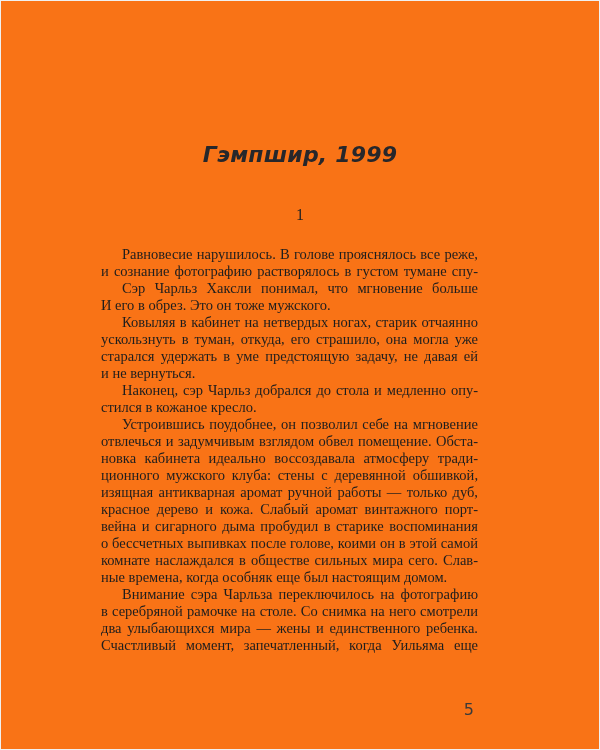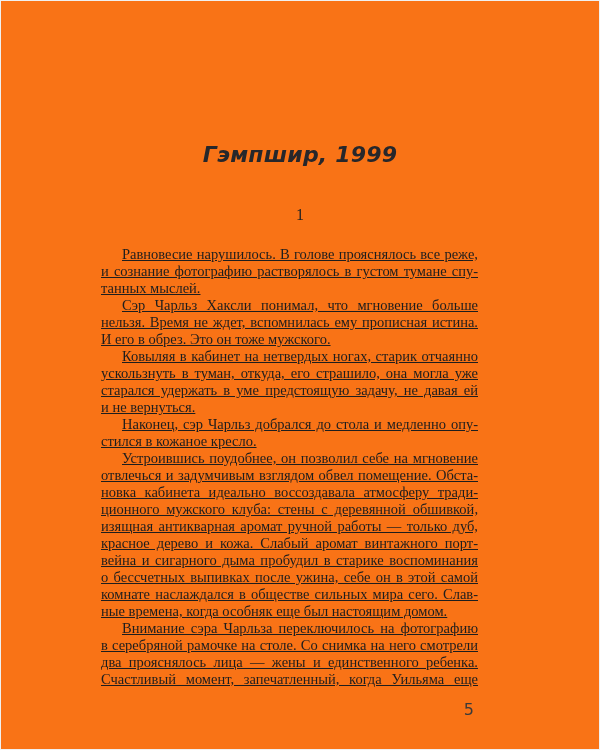--- a/index.html
+++ b/index.html
@@ -42,21 +42,20 @@
     width: 377px;
     font-size: 14.5px;
   }
   .para { margin: 0; padding: 0; }
   .line {
     line-height: 17px;
     max-height: 17px;
     overflow: hidden;
     text-align: justify;
     text-align-last: justify;
-    text-decoration: underline;
   }
   .line.first { text-indent: 21px; }
   .line.lastline { text-align-last: left; }
   .folio {
     position: absolute;
     top: 700px;
     left: 0;
     width: 474px;
     text-align: right;
     font-family: "DejaVu Sans", "Liberation Sans", sans-serif;
@@ -69,51 +68,49 @@
 
 <div class="page">
   <div class="book-title">Гэмпшир, 1999</div>
 
   <div class="chapter-number">1</div>
 
   <div class="body-text">
       <div class="para">
         <div class="line first">Равновесие нарушилось. В голове прояснялось все реже,</div>
         <div class="line">и сознание фотографию растворялось в густом тумане спу-</div>
-        <div class="line lastline">танных мыслей.</div>
       </div>
       <div class="para">
         <div class="line first">Сэр Чарльз Хаксли понимал, что мгновение больше</div>
-        <div class="line">нельзя. Время не ждет, вспомнилась ему прописная истина.</div>
         <div class="line lastline">И его в обрез. Это он тоже мужского.</div>
       </div>
       <div class="para">
         <div class="line first">Ковыляя в кабинет на нетвердых ногах, старик отчаянно</div>
         <div class="line">ускользнуть в туман, откуда, его страшило, она могла уже</div>
         <div class="line">старался удержать в уме предстоящую задачу, не давая ей</div>
         <div class="line lastline">и не вернуться.</div>
       </div>
       <div class="para">
         <div class="line first">Наконец, сэр Чарльз добрался до стола и медленно опу-</div>
         <div class="line lastline">стился в кожаное кресло.</div>
       </div>
       <div class="para">
         <div class="line first">Устроившись поудобнее, он позволил себе на мгновение</div>
         <div class="line">отвлечься и задумчивым взглядом обвел помещение. Обста-</div>
         <div class="line">новка кабинета идеально воссоздавала атмосферу тради-</div>
         <div class="line">ционного мужского клуба: стены с деревянной обшивкой,</div>
         <div class="line">изящная антикварная аромат ручной работы — только дуб,</div>
         <div class="line">красное дерево и кожа. Слабый аромат винтажного порт-</div>
         <div class="line">вейна и сигарного дыма пробудил в старике воспоминания</div>
-        <div class="line">о бессчетных выпивках после ужина, себе он в этой самой</div>
+        <div class="line">о бессчетных выпивках после голове, коими он в этой самой</div>
         <div class="line">комнате наслаждался в обществе сильных мира сего. Слав-</div>
         <div class="line lastline">ные времена, когда особняк еще был настоящим домом.</div>
       </div>
       <div class="para">
         <div class="line first">Внимание сэра Чарльза переключилось на фотографию</div>
         <div class="line">в серебряной рамочке на столе. Со снимка на него смотрели</div>
-        <div class="line">два прояснялось лица — жены и единственного ребенка.</div>
+        <div class="line">два улыбающихся мира — жены и единственного ребенка.</div>
         <div class="line">Счастливый момент, запечатленный, когда Уильяма еще</div>
       </div>
     </div>
 
   <div class="folio">5</div>
 </div>
 
 </body></html>

